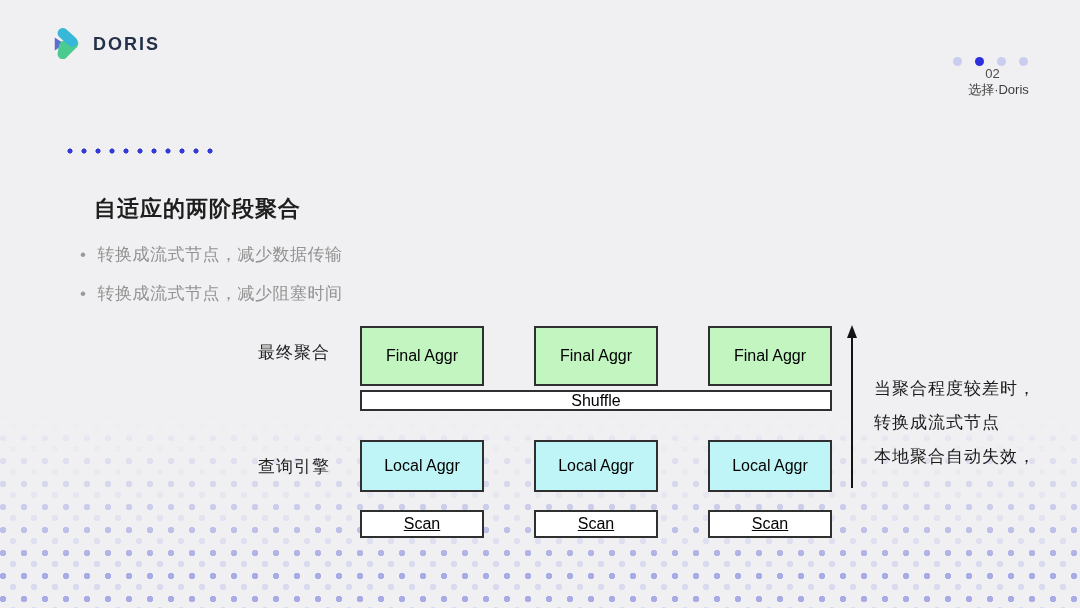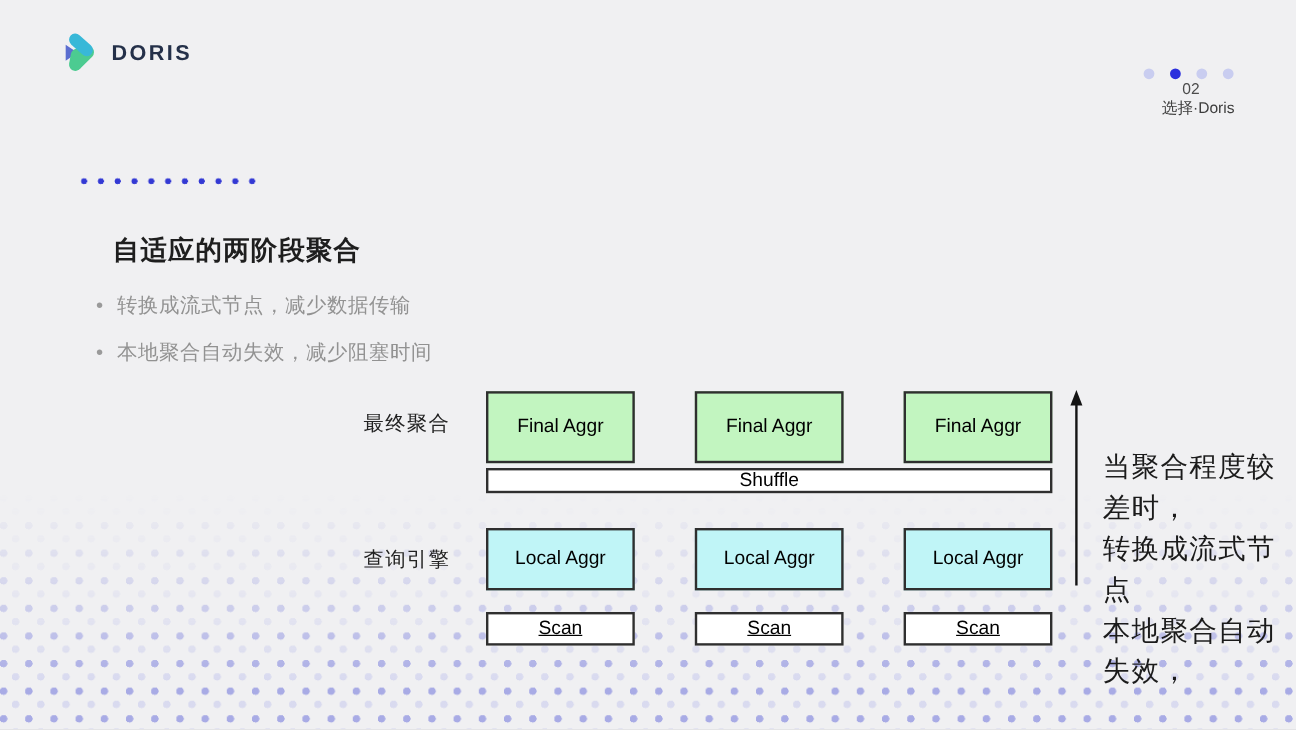--- a/index.html
+++ b/index.html
@@ -39,42 +39,42 @@
     background-size:14px 6px;background-repeat:repeat-x;
   }
   
   .section-heading{position:absolute;left:78px;top:194px;font-size:22px;font-weight:bold;
     color:#1e1e1e;letter-spacing:1px;z-index:2;margin-left:16px;}
   .bullets{position:absolute;left:80px;top:245px;z-index:2;}
   .bullet{display:flex;gap:11px;color:#929292;font-size:17px;line-height:20px;
     margin-bottom:19px;letter-spacing:.5px;}
   .bullet-marker{font-size:17px;color:#9a9a9a;}
   
-  .diagram{position:absolute;inset:0;z-index:1;margin-left:45px;}
+  .diagram{position:absolute;inset:0;z-index:1;}
   .row-label{position:absolute;width:100px;text-align:right;font-size:17px;color:#222;
     letter-spacing:1px;}
   .lbl-final{left:230px;top:341px;}
   .lbl-local{left:230px;top:455px;}
   .node{
     position:absolute;box-sizing:border-box;
     border:2px solid var(--box-border,#2f2f2f);
     display:flex;align-items:center;justify-content:center;
     font-size:16px;color:#000;background:#fff;
   }
   .node.final{background:var(--final-box-fill,#c2f5c0);}
   .node.local{background:var(--local-box-fill,#c0f5f7);}
   .c1{left:360px;width:124px;}
   .c2{left:534px;width:124px;}
   .c3{left:708px;width:124px;}
   .row-final{top:326px;height:60px;}
   .row-local{top:440px;height:52px;}
   .row-scan{top:510px;height:28px;text-decoration:underline;}
   .shuffle{left:360px;width:472px;top:390px;height:21px;}
   .up-arrow{position:absolute;left:843px;top:324px;}
-  .annotation{position:absolute;left:874px;top:372px;font-size:23px;line-height:34px;
+  .annotation{position:absolute;left:874px;top:372px;font-size:17px;line-height:34px;
     color:#1b1b1b;font-weight:500;letter-spacing:1px;}
   svg{display:block;}
 </style>
 </head>
 <body>
 
 <div class="slide">
 
   <div class="dot-field"></div>
 
@@ -104,21 +104,21 @@
   <div class="dotted-divider"></div>
 
   <div class="section-heading">自适应的两阶段聚合</div>
   <div class="bullets">
     <div class="bullet">
       <span class="bullet-marker">•</span>
       <span>转换成流式节点，减少数据传输</span>
     </div>
     <div class="bullet">
       <span class="bullet-marker">•</span>
-      <span>本地聚合自动失效，减少阻塞时间</span>
+      <span>转换成流式节点，减少阻塞时间</span>
     </div>
   </div>
 
   <div class="diagram">
 
     <div class="row-label lbl-final">最终聚合</div>
     <div class="row-label lbl-local">查询引擎</div>
 
     <div class="node final row-final c1">Final Aggr</div>
     <div class="node final row-final c2">Final Aggr</div>

